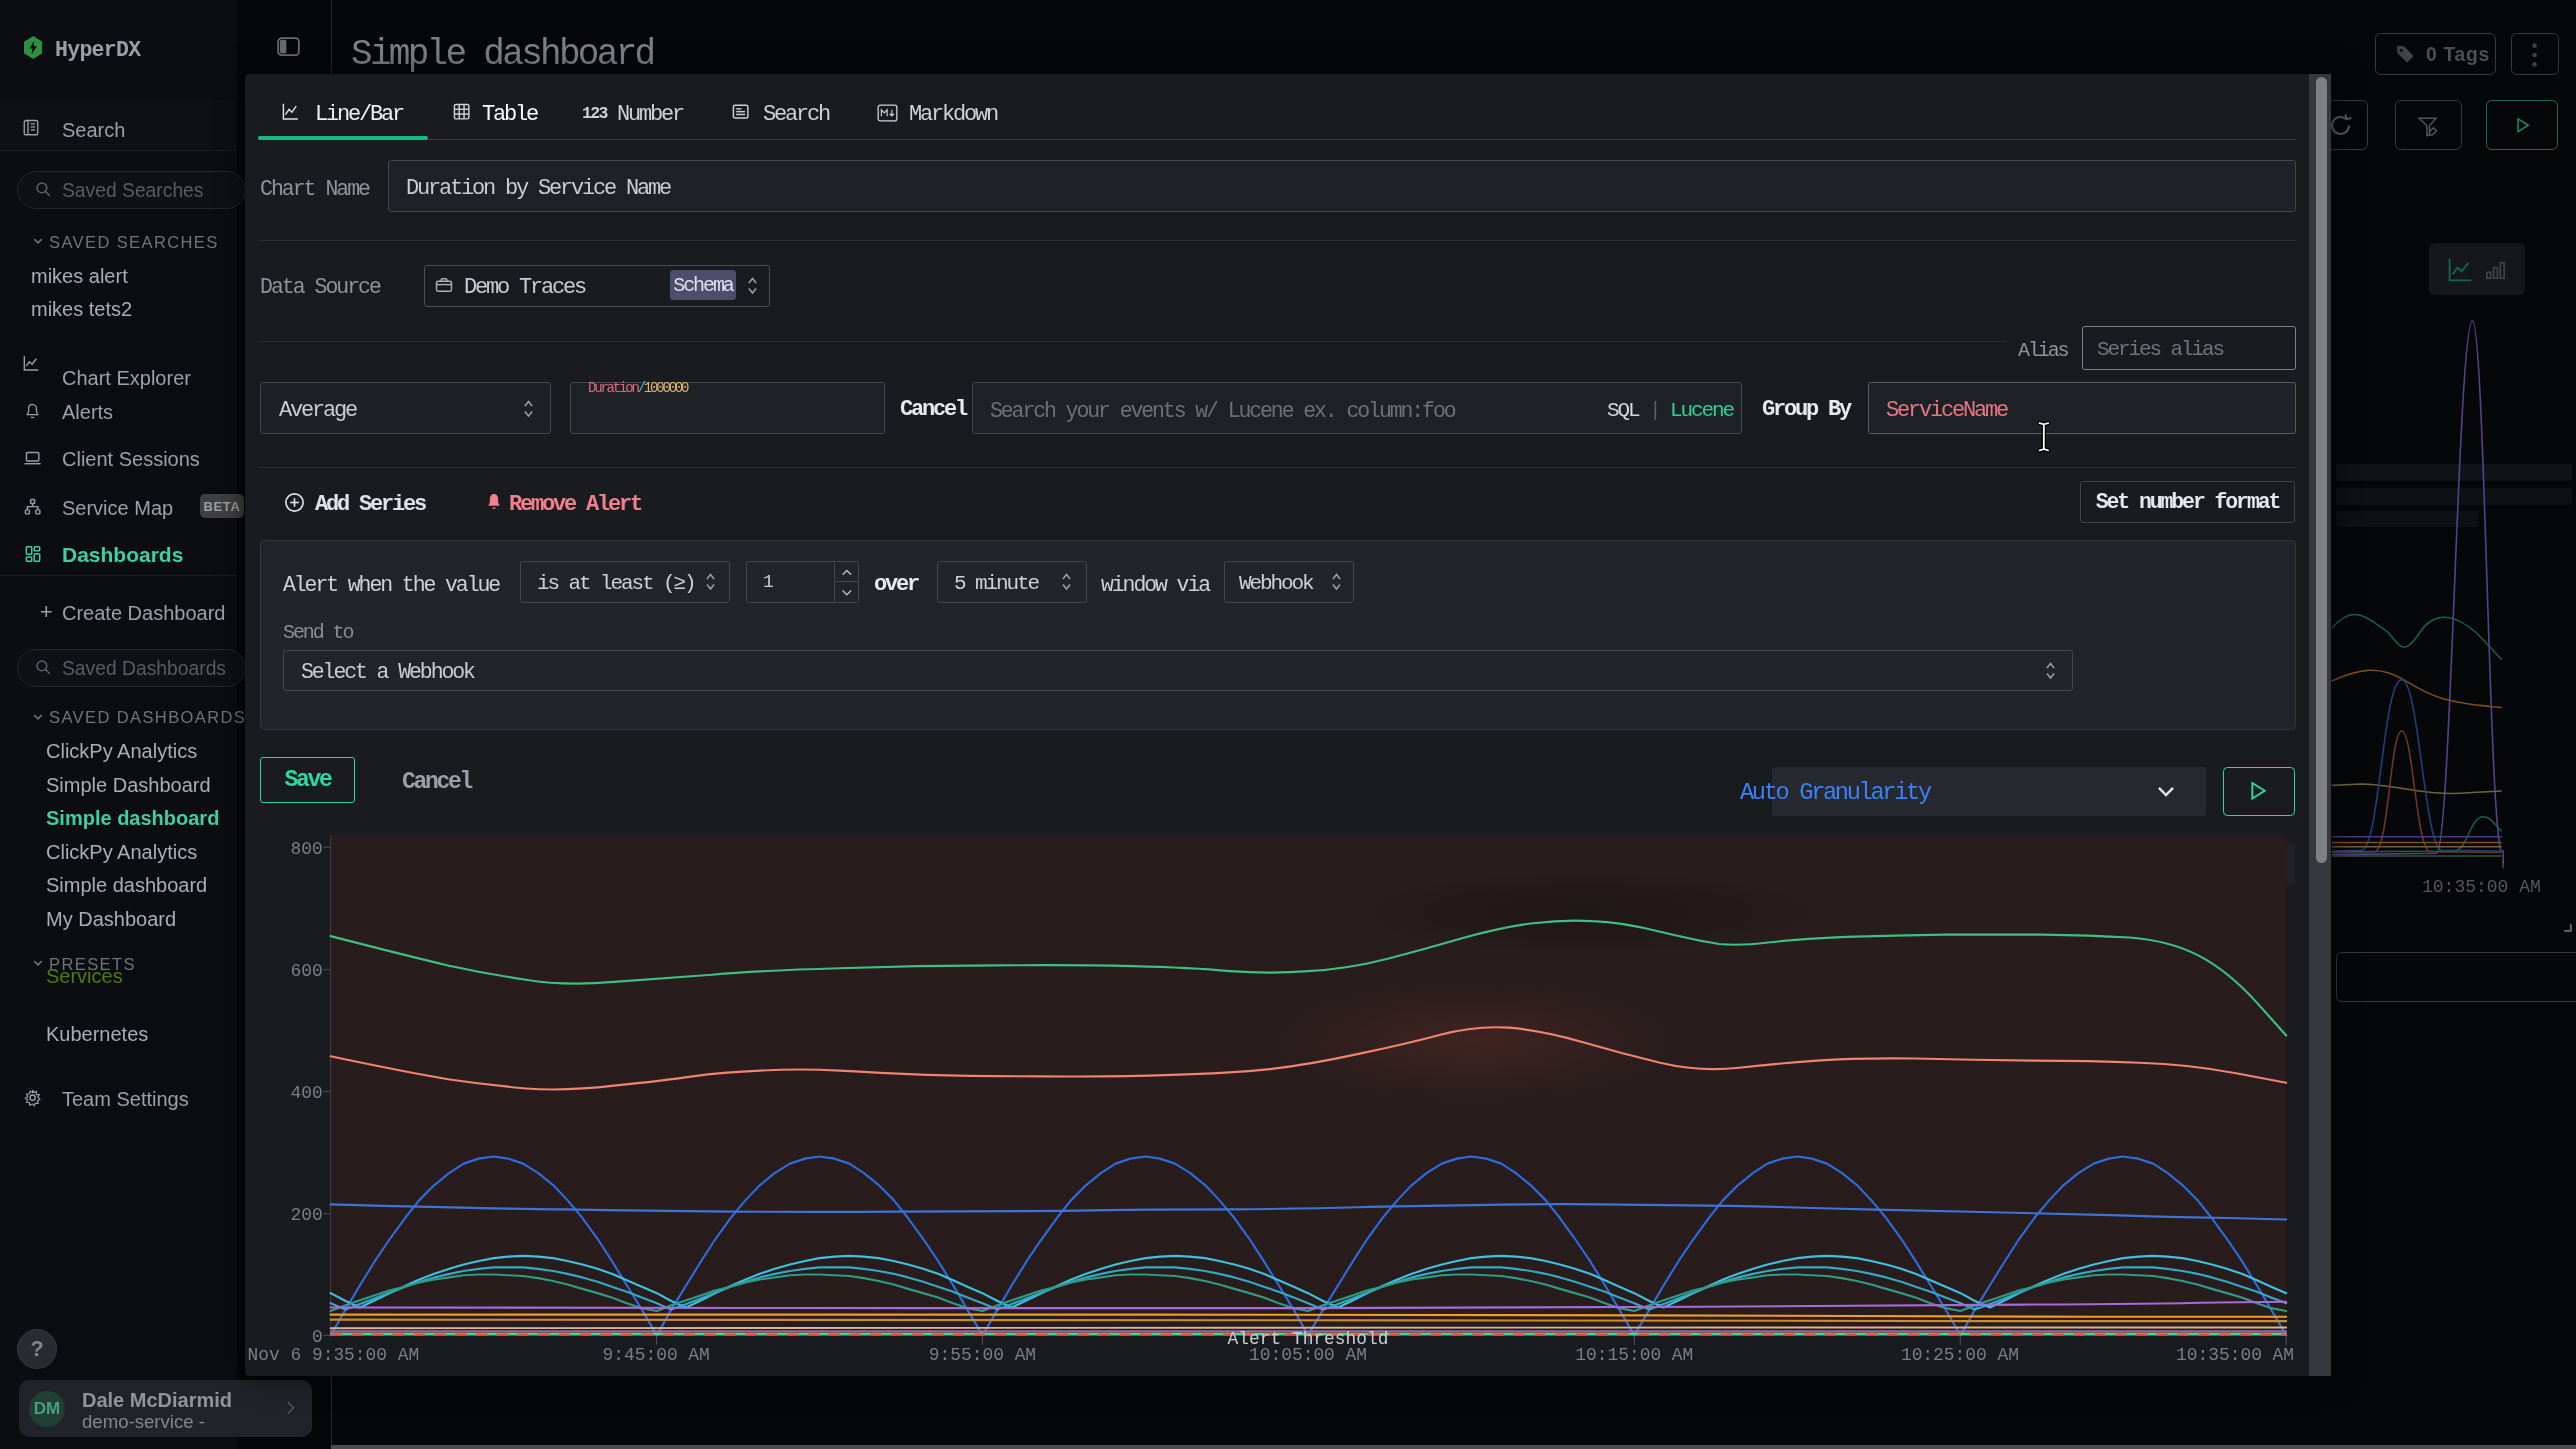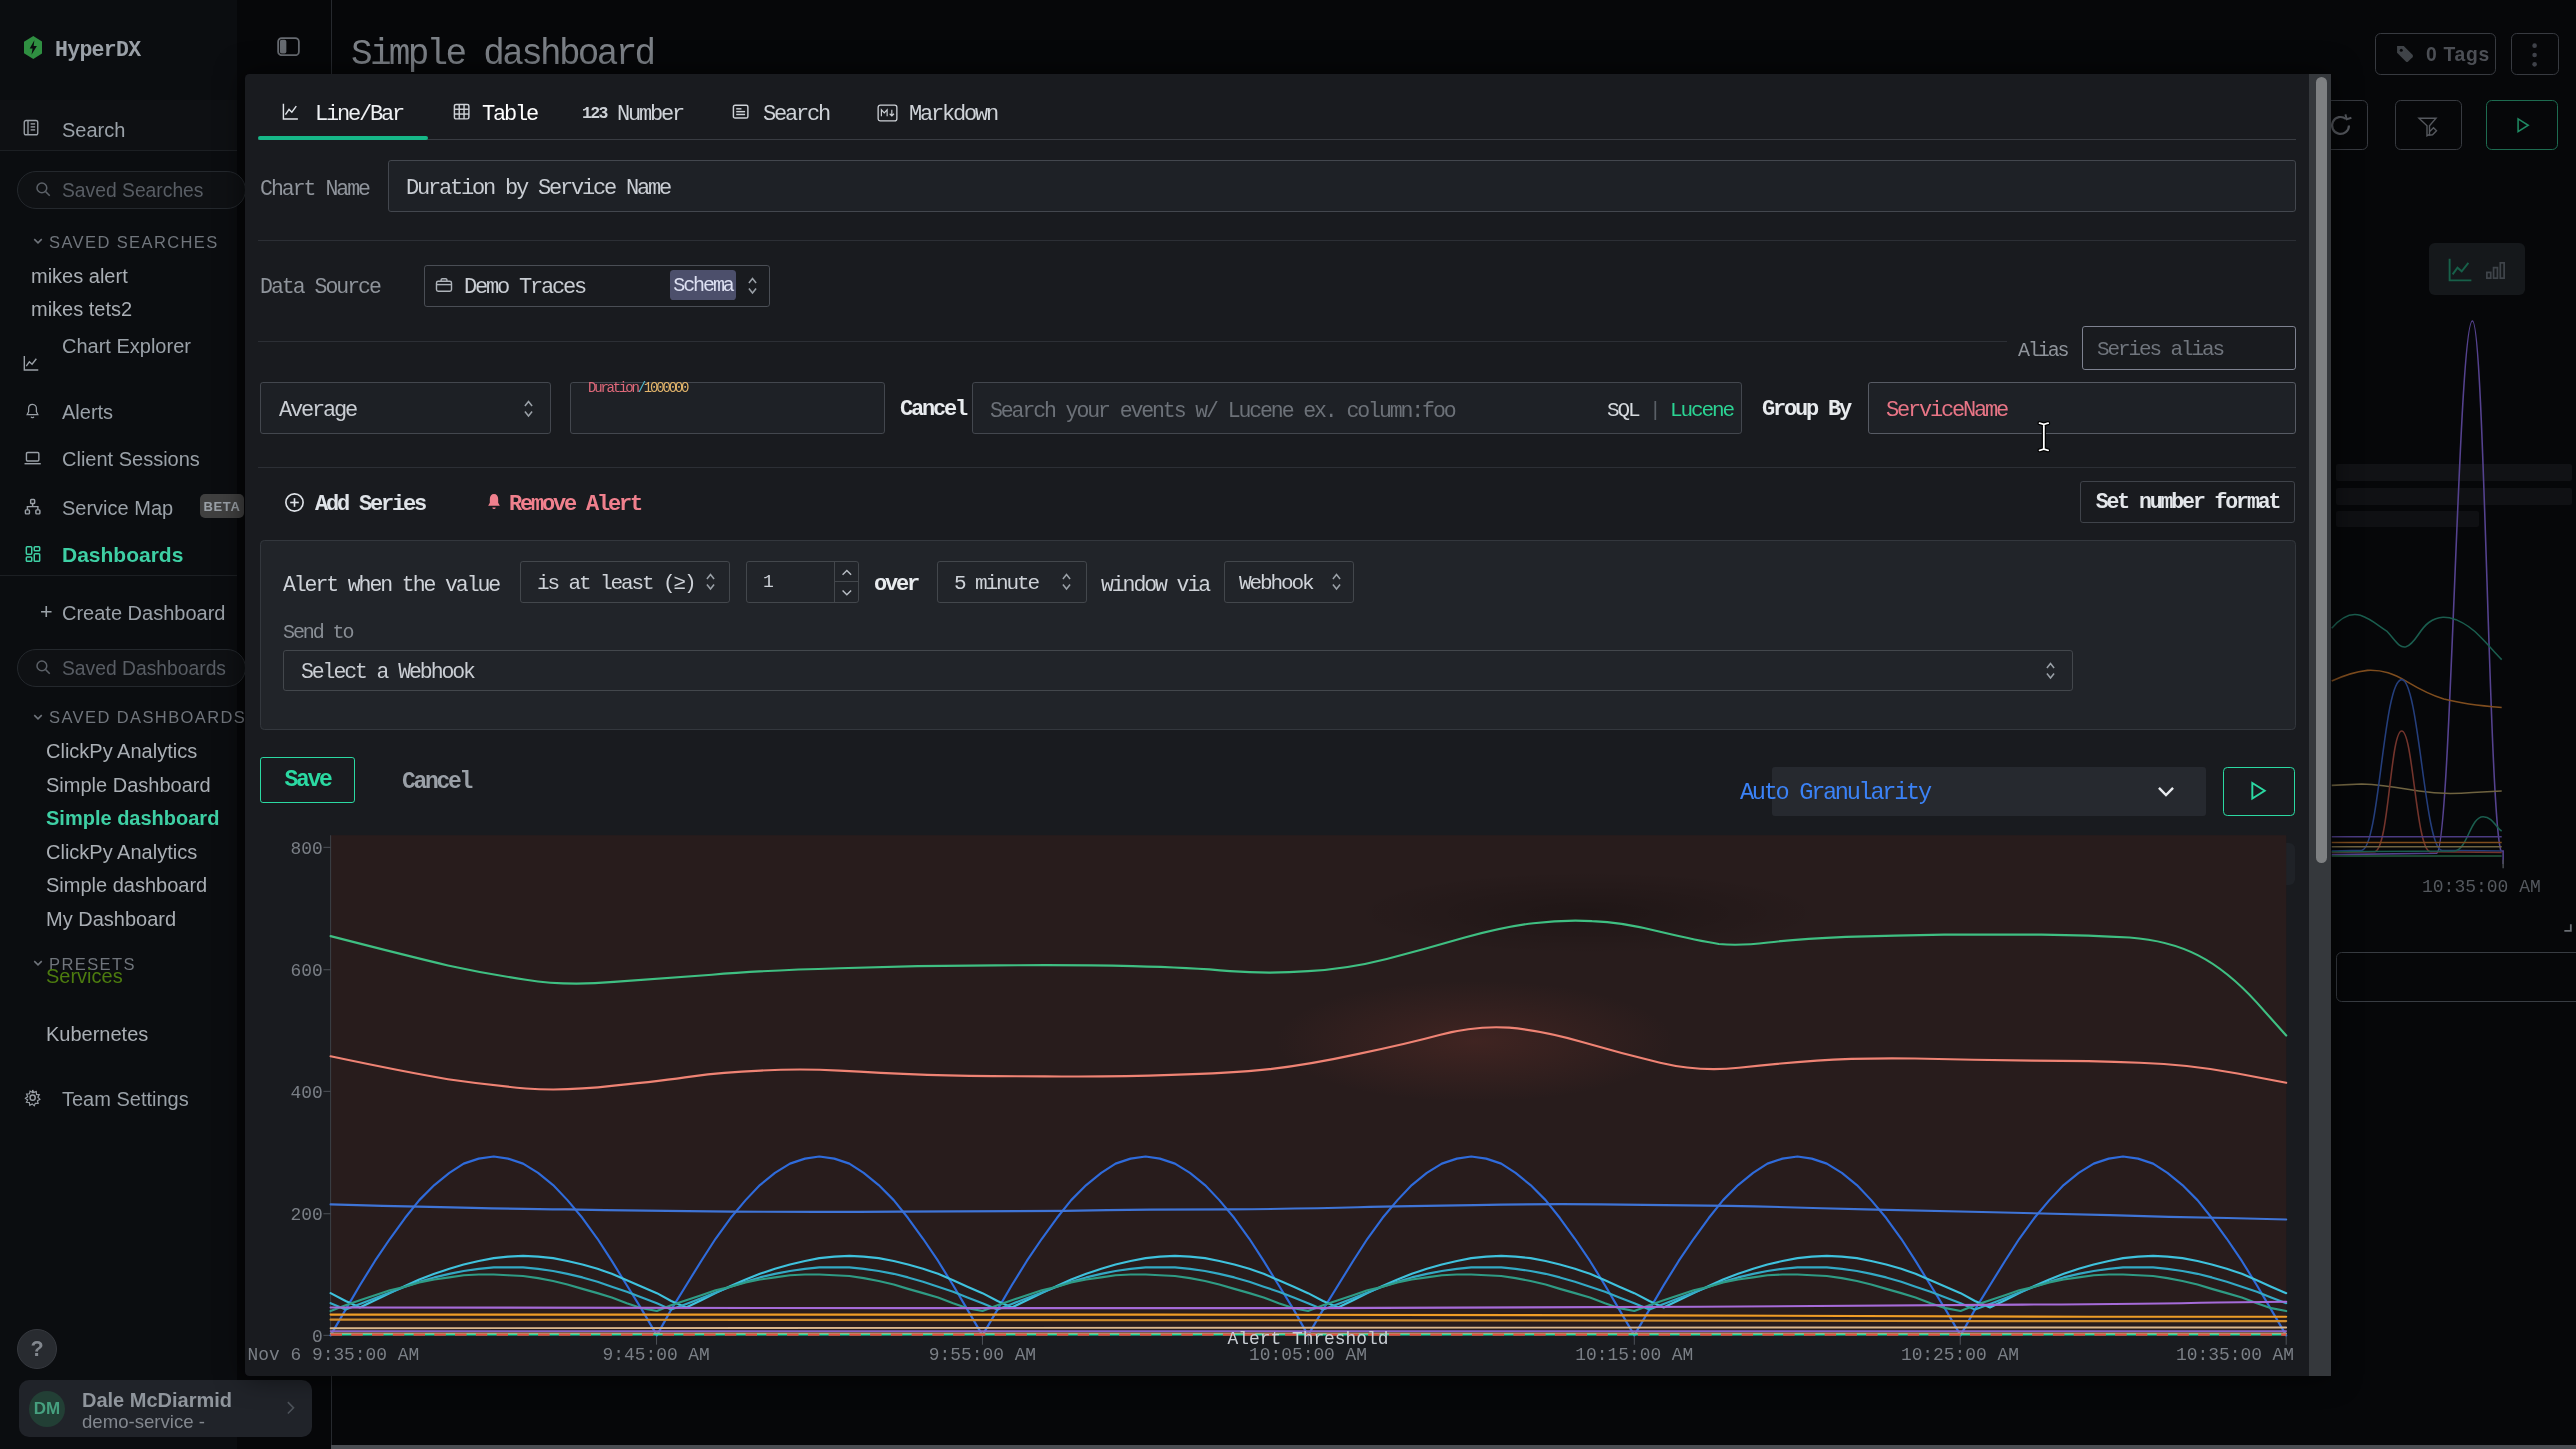--- a/index.html
+++ b/index.html
@@ -34,21 +34,21 @@
 <svg class="abs" style="left:31.5px;top:235px" width="12" height="12" viewBox="0 0 16 16" fill="none" stroke="#70757c" stroke-width="2">
       <polyline points="3,5.5 8,10.5 13,5.5"></polyline>
     </svg>
 <div class="abs sans" style="left:49px;top:233px;font-size:16.5px;color:#70757c;letter-spacing:1.4px">SAVED SEARCHES</div>
 <div class="abs sans" style="left:31px;top:265px;font-size:20px;color:#a9aeb4">mikes alert</div>
 <div class="abs sans" style="left:31px;top:298px;font-size:20px;color:#a9aeb4">mikes tets2</div>
 <svg class="abs" style="left:22px;top:353px" width="18.6" height="20" viewBox="0 0 24 24" fill="none" stroke="#9aa0a7" stroke-width="1.8">
       <polyline points="3,3 3,21 21,21"></polyline>
       <polyline points="5.5,16 9.5,10.5 13,13.5 18.5,6.5"></polyline>
     </svg>
-<div class="abs sans" style="left:62px;top:335px;font-size:20px;color:#9aa1a8">Chart Explorer</div>
+<div class="abs sans" style="left:62px;top:367px;font-size:20px;color:#9aa1a8">Chart Explorer</div>
 <svg class="abs" style="left:24px;top:401px" width="17" height="19.3" viewBox="0 0 24 24" fill="none" stroke="#9aa0a7" stroke-width="1.8">
       <path d="M12 3 C8.5 3 6.5 5.8 6.5 9 L6.5 13.5 L4.5 17.5 L19.5 17.5 L17.5 13.5 L17.5 9 C17.5 5.8 15.5 3 12 3 Z"></path>
       <path d="M10 20.5 a2.2 2.2 0 0 0 4 0"></path>
     </svg>
 <div class="abs sans" style="left:62px;top:401px;font-size:20px;color:#9aa1a8">Alerts</div>
 <svg class="abs" style="left:23px;top:449px" width="19.3" height="18.6" viewBox="0 0 24 24" fill="none" stroke="#9aa0a7" stroke-width="1.8">
       <rect x="4" y="4.5" width="16" height="11" rx="1.5"></rect>
       <line x1="1.5" y1="19" x2="22.5" y2="19"></line>
     </svg>
 <div class="abs sans" style="left:62px;top:448px;font-size:20px;color:#9aa1a8">Client Sessions</div>

